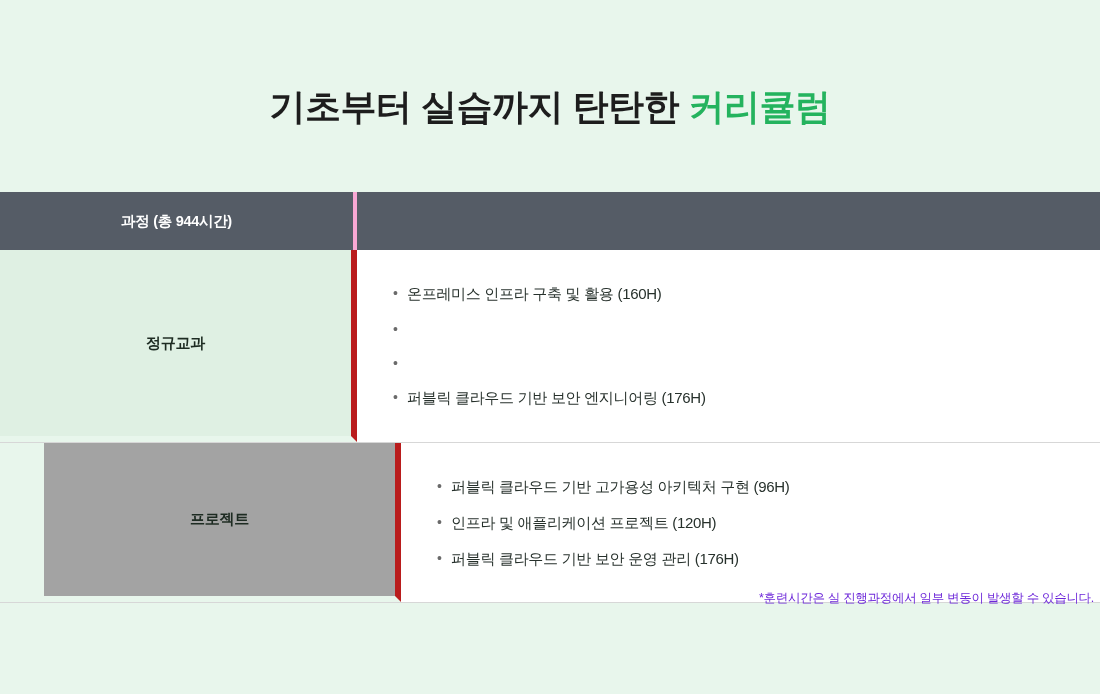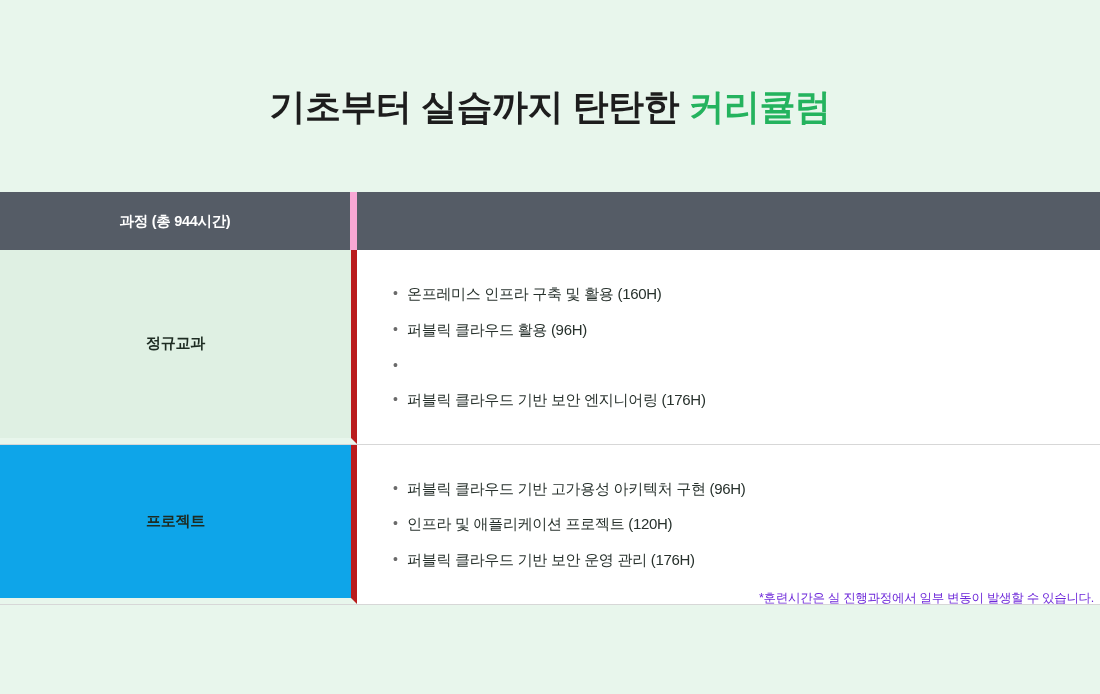--- a/index.html
+++ b/index.html
@@ -55,21 +55,21 @@
     color: #ffffff;
     font-size: 14.5px;
     font-weight: bold;
     display: flex;
     align-items: center;
     justify-content: center;
     letter-spacing: -0.3px;
   }
   .th-left {
     width: 357px;
-    border-right: 7px solid #f9a8d4;
+    border-right: 4px solid #f9a8d4;
   }
   .th-right {
     flex: 1;
   }
   .row {
     display: flex;
     width: 100%;
     border-bottom: 1px solid #d7d7d7;
   }
   .row-1 { min-height: 168px; }
@@ -80,21 +80,21 @@
     align-items: center;
     justify-content: center;
     font-size: 15px;
     font-weight: bold;
     color: #1d2b22;
     letter-spacing: -0.3px;
     border-right: 6px solid #b91c1c;
     border-bottom: 6px solid #e8f6ec;
   }
   .cat-green-light { background: #dff0e3; }
-  .cat-green-dark { background: #0ea5e9; }
+  .cat-green-dark { background: #a3a3a3; margin-left: 44px; }
   .desc-cell {
     flex: 1;
     background: #ffffff;
     padding: 26px 28px 26px 36px;
     display: flex;
     flex-direction: column;
     justify-content: center;
   }
   .bullet-item {
     display: flex;
@@ -140,21 +140,20 @@
 
     <div class="row row-1">
       <div class="cat-cell cat-green-light">정규교과</div>
       <div class="desc-cell">
         <div class="bullet-item">
           <span class="bullet-dot">•</span>
           <span>온프레미스 인프라 구축 및 활용 (160H)</span>
         </div>
         <div class="bullet-item">
           <span class="bullet-dot">•</span>
-          <span>퍼블릭 클라우드 활용 (96H)</span>
         </div>
         <div class="bullet-item">
           <span class="bullet-dot">•</span>
         </div>
         <div class="bullet-item">
           <span class="bullet-dot">•</span>
           <span>퍼블릭 클라우드 기반 보안 엔지니어링 (176H)</span>
         </div>
       </div>
     </div>

